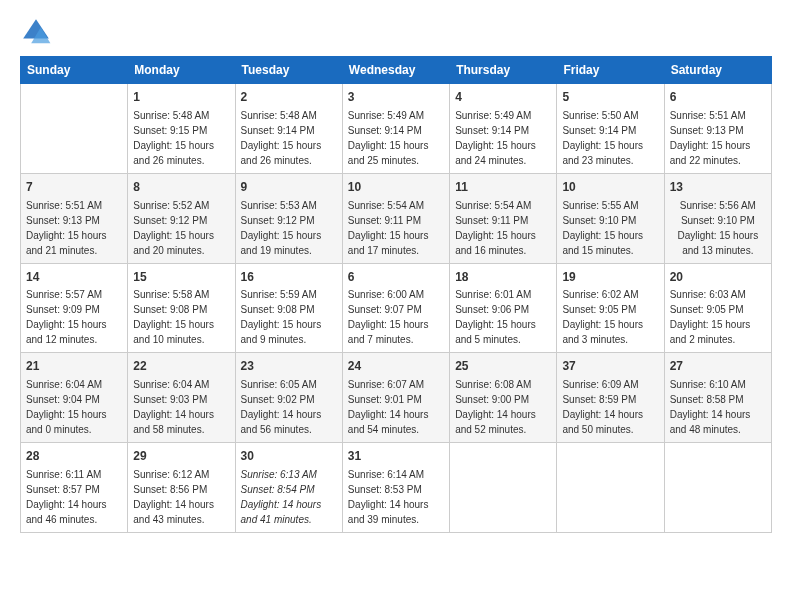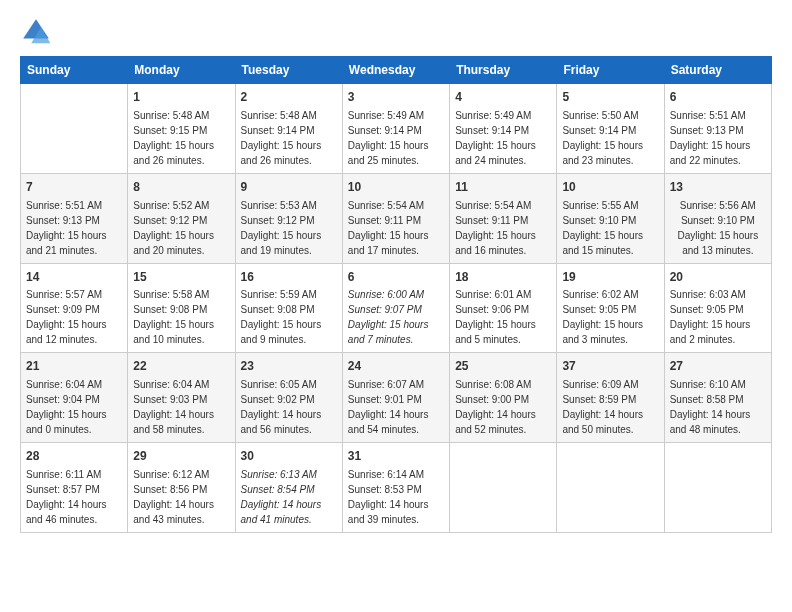--- a/index.html
+++ b/index.html
@@ -242,21 +242,21 @@
         </td>
         <td>
           <span class="day-num">16</span>
           <div class="day-info" style="white-space: pre-line;">Sunrise: 5:59 AM
 Sunset: 9:08 PM
 Daylight: 15 hours
 and 9 minutes.</div>
         </td>
         <td>
           <span class="day-num">6</span>
-          <div class="day-info" style="white-space: pre-line; font-style: italic;">Sunrise: 6:00 AM
+          <div class="day-info" style="white-space: pre-line;">Sunrise: 6:00 AM
 Sunset: 9:07 PM
 Daylight: 15 hours
 and 7 minutes.</div>
         </td>
         <td>
           <span class="day-num">18</span>
           <div class="day-info" style="white-space: pre-line;">Sunrise: 6:01 AM
 Sunset: 9:06 PM
 Daylight: 15 hours
 and 5 minutes.</div>

